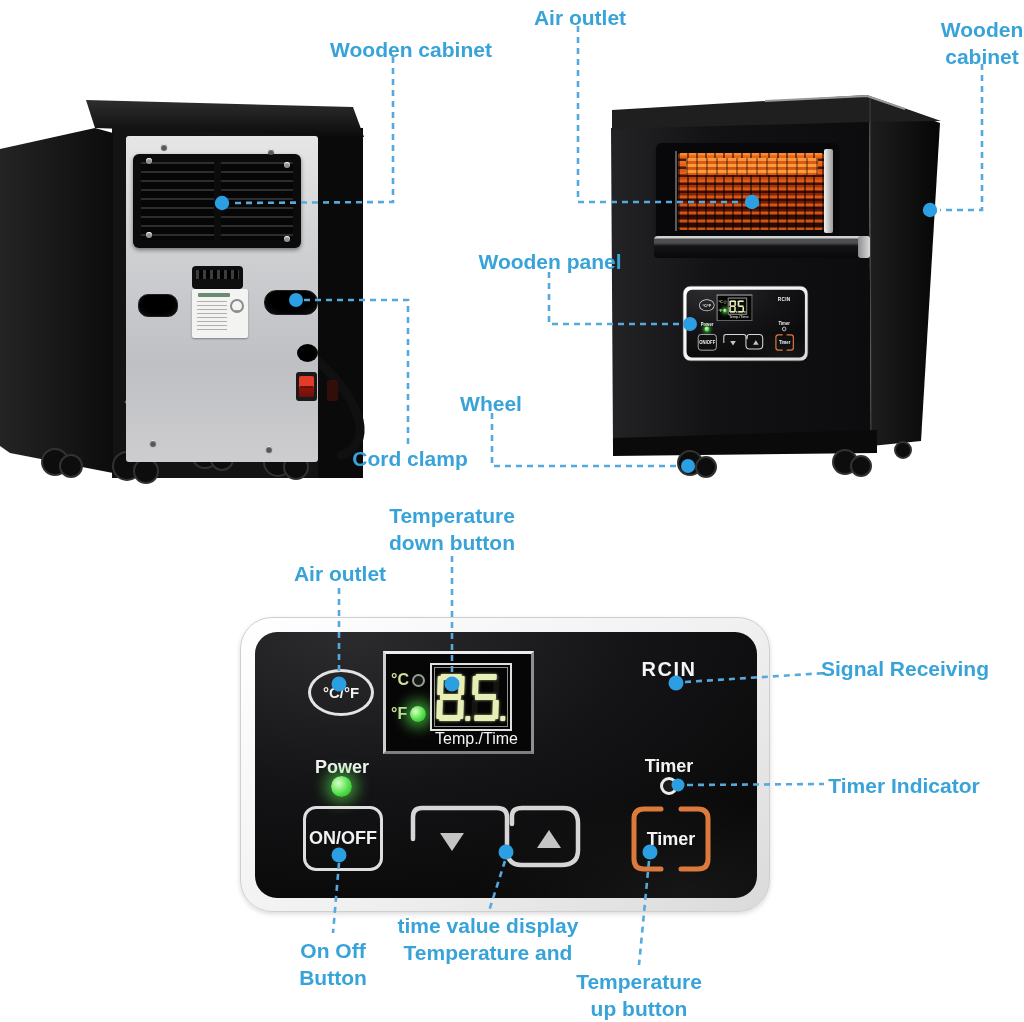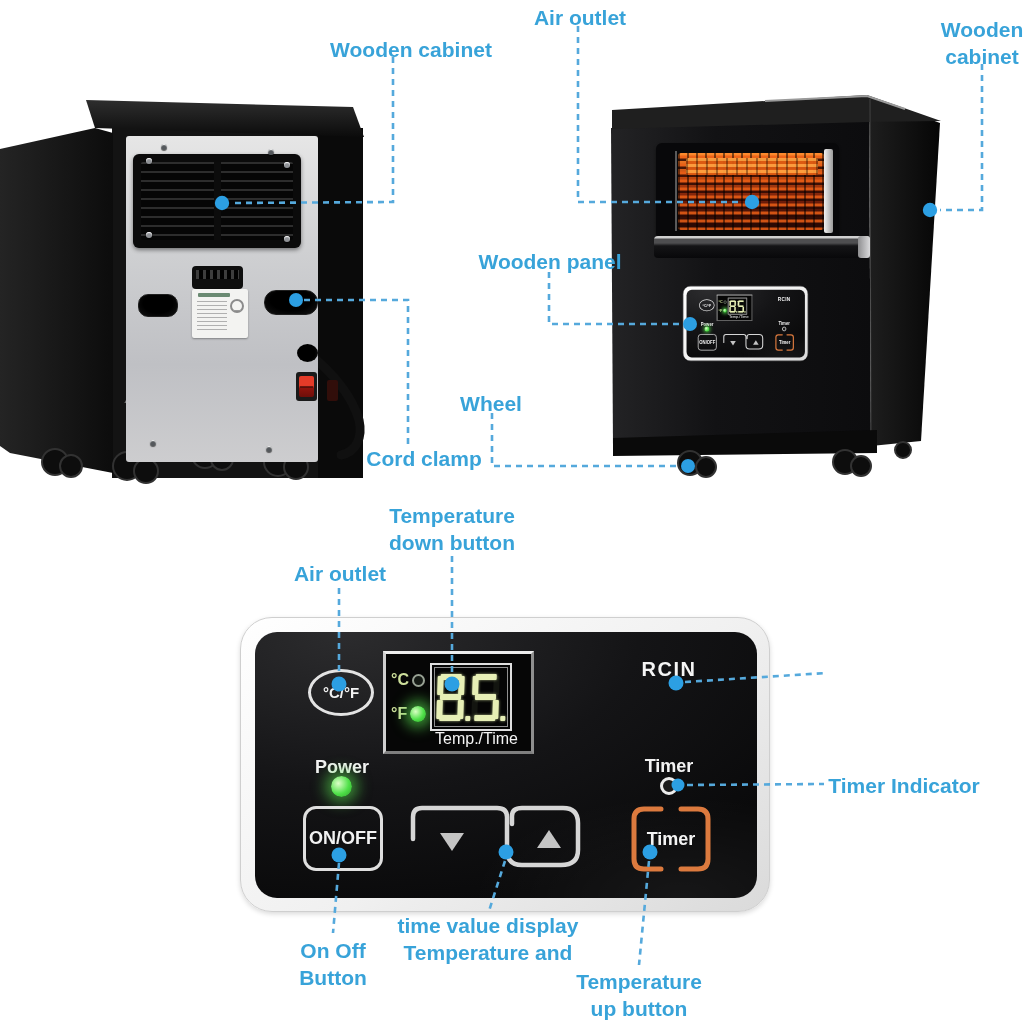--- a/index.html
+++ b/index.html
@@ -389,27 +389,28 @@
   </svg>
 
   <div class="lbl" style="left:411px;top:36px">Wooden cabinet</div>
   <div class="lbl" style="left:580px;top:4px">Air outlet</div>
   <div class="lbl" style="left:982px;top:16px">
     <div>Wooden</div>
     <div>cabinet</div>
   </div>
   <div class="lbl" style="left:550px;top:248px">Wooden panel</div>
   <div class="lbl" style="left:491px;top:390px">Wheel</div>
-  <div class="lbl" style="left:424px;top:445px">Cord clamp</div>
+  <div class="lbl" style="left:410px;top:445px">Cord clamp</div>
   <div class="lbl" style="left:452px;top:502px">
     <div>Temperature</div>
     <div>down button</div>
   </div>
   <div class="lbl" style="left:340px;top:560px">Air outlet</div>
   <div class="lbl" style="left:905px;top:655px">
+    <div>Signal Receiving</div>
   </div>
   <div class="lbl" style="left:904px;top:772px">Timer Indicator</div>
   <div class="lbl" style="left:333px;top:937px">
     <div>On Off</div>
     <div>Button</div>
   </div>
   <div class="lbl" style="left:488px;top:912px">
     <div>time value display</div>
     <div>Temperature and</div>
   </div>

